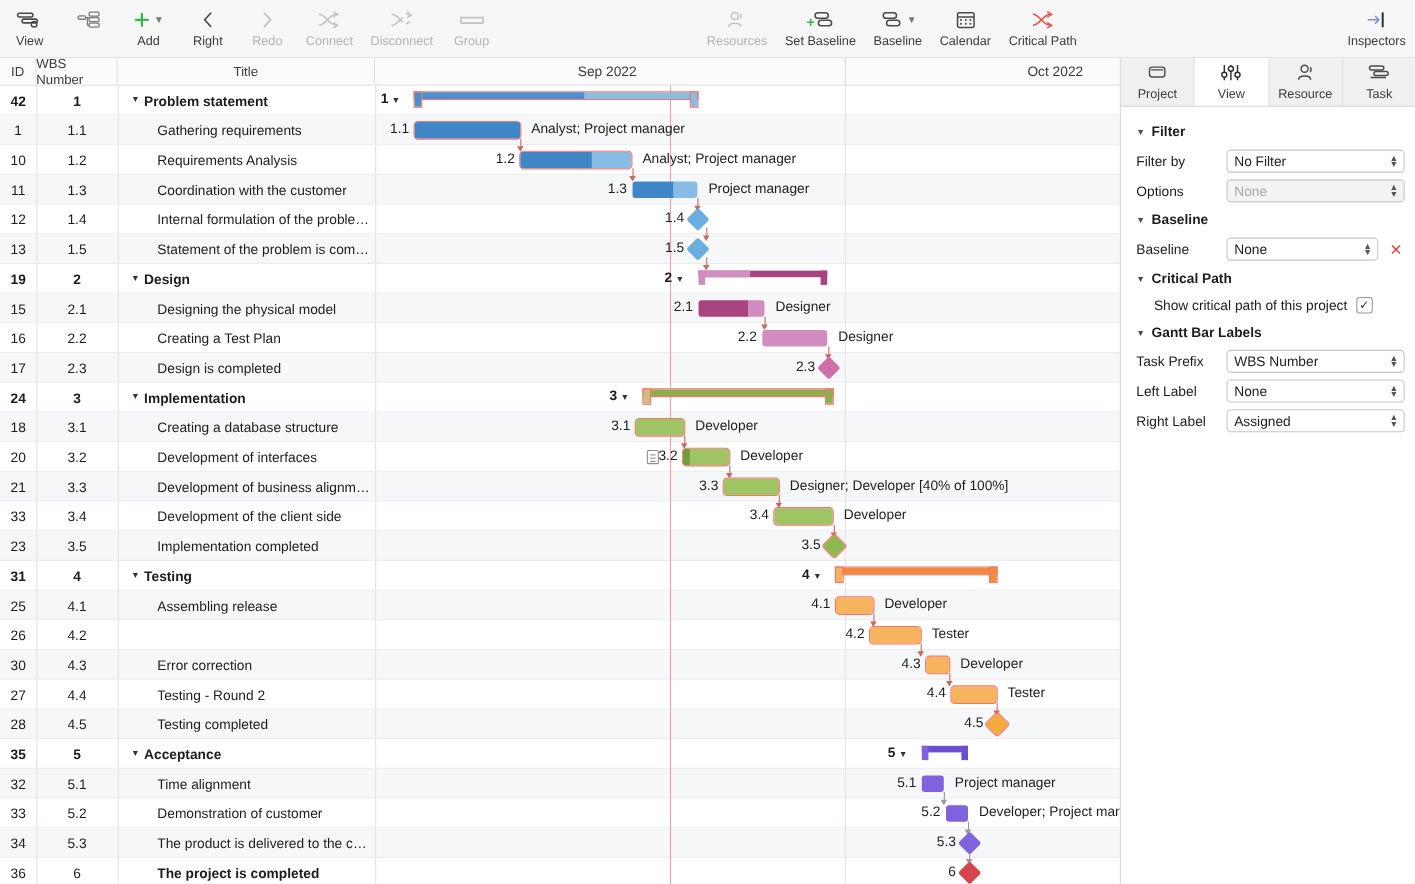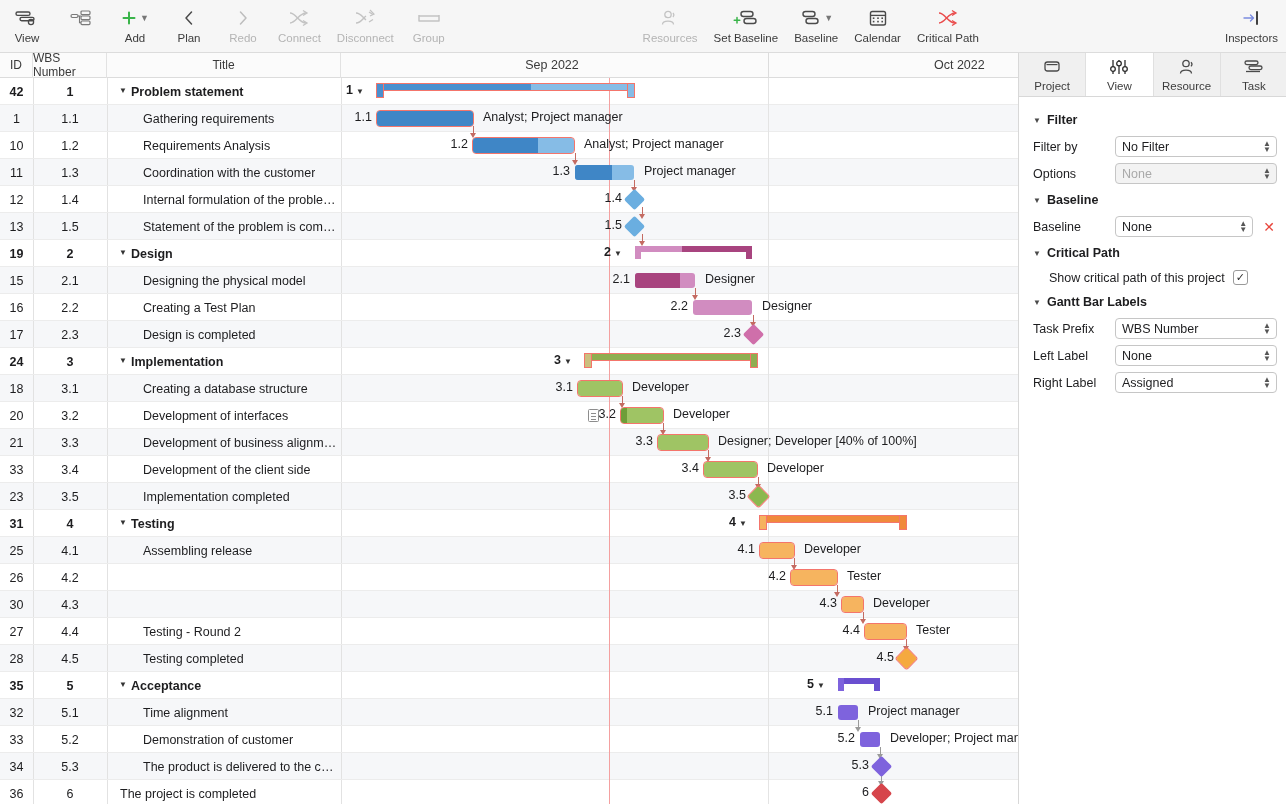--- a/index.html
+++ b/index.html
@@ -66,21 +66,21 @@
   .c-wbs { left: 33px; width: 74px; justify-content: center; }
   .c-title { left: 107px; width: 234px; }
   .row.group .c-id, .row.group .c-wbs { font-weight: bold; }
   .row.group .c-title { font-weight: bold; }
   .disc { display: inline-block; width: 16px; text-align: center; font-size: 8px; color: #333;
           position: relative; top: -1px; }
   .ttxt { overflow: hidden; white-space: nowrap; text-overflow: ellipsis; display: block; }
   .title-wrap { display: flex; align-items: center; width: 234px; padding-right: 4px; }
   .indent1 { padding-left: 8px; }
   .indent2 { padding-left: 36px; }
-  .indent-top { padding-left: 13px; }
+  .indent-top { padding-left: 36px; font-weight: bold; }
 
   .vline { position: absolute; top: 0; width: 1px; background: #e2e2e2; height: 27px; }
   .vline-id { left: 33px; }
   .vline-wbs { left: 107px; }
   .vline-title { left: 341px; }
 
   
   .gantt { position: absolute; left: 341px; top: 25px; width: 677px; height: 726px; overflow: hidden; }
   .gantt-monthdiv { position: absolute; top: 0; left: 427px; width: 1px; height: 726px; background: #e4e4e4; }
   .todayline { position: absolute; top: 0; width: 1px; height: 726px; background: #f4a0a0; }
@@ -191,21 +191,21 @@
         </span>
         <span class="lbl">Add</span>
       </div>
 
       <div class="tb-item">
         <span class="glyph">
           <svg width="16" height="18" viewBox="0 0 16 18">
             <path d="M10.5 3 L5 9 L10.5 15" stroke="#4a4a4a" stroke-width="1.5" fill="none" stroke-linecap="round" stroke-linejoin="round"></path>
           </svg>
         </span>
-        <span class="lbl">Plan</span>
+        <span class="lbl">Right</span>
       </div>
 
       <div class="tb-item disabled">
         <span class="glyph">
           <svg width="16" height="18" viewBox="0 0 16 18">
             <path d="M5.5 3 L11 9 L5.5 15" stroke="#bdbdbd" stroke-width="1.5" fill="none" stroke-linecap="round" stroke-linejoin="round"></path>
           </svg>
         </span>
         <span class="lbl">Redo</span>
       </div>
@@ -581,20 +581,25 @@
           <div class="cell c-id">26</div>
           <div class="cell c-wbs">4.2</div>
           <div class="vline vline-id"></div>
           <div class="vline vline-wbs"></div>
           <div class="vline vline-title"></div>
           <div class="row-sep"></div>
         </div>
         <div class="row alt" style="top: 513px;">
           <div class="cell c-id">30</div>
           <div class="cell c-wbs">4.3</div>
+          <div class="cell c-title">
+            <div class="title-wrap indent2">
+              <span class="ttxt">Error correction</span>
+            </div>
+          </div>
           <div class="vline vline-id"></div>
           <div class="vline vline-wbs"></div>
           <div class="vline vline-title"></div>
           <div class="row-sep"></div>
         </div>
         <div class="row plain" style="top: 540px;">
           <div class="cell c-id">27</div>
           <div class="cell c-wbs">4.4</div>
           <div class="cell c-title">
             <div class="title-wrap indent2">

